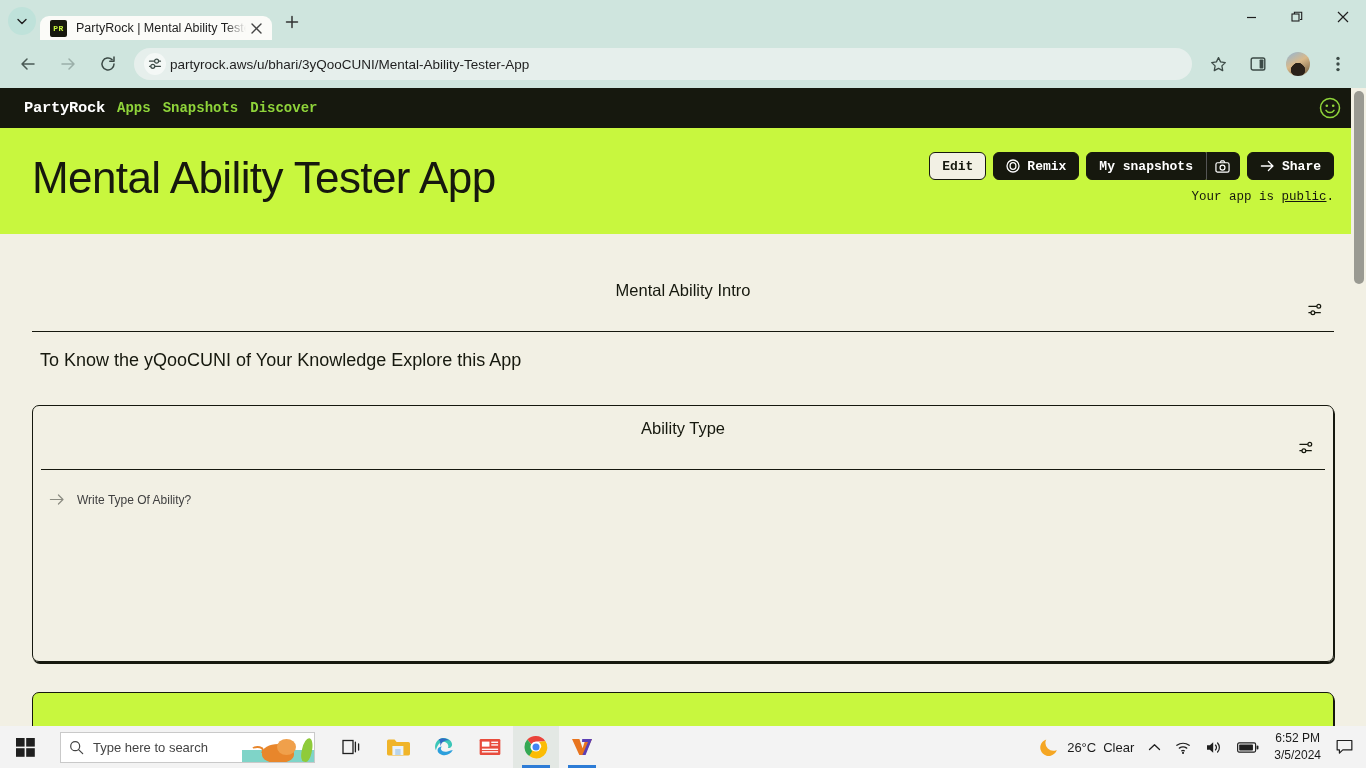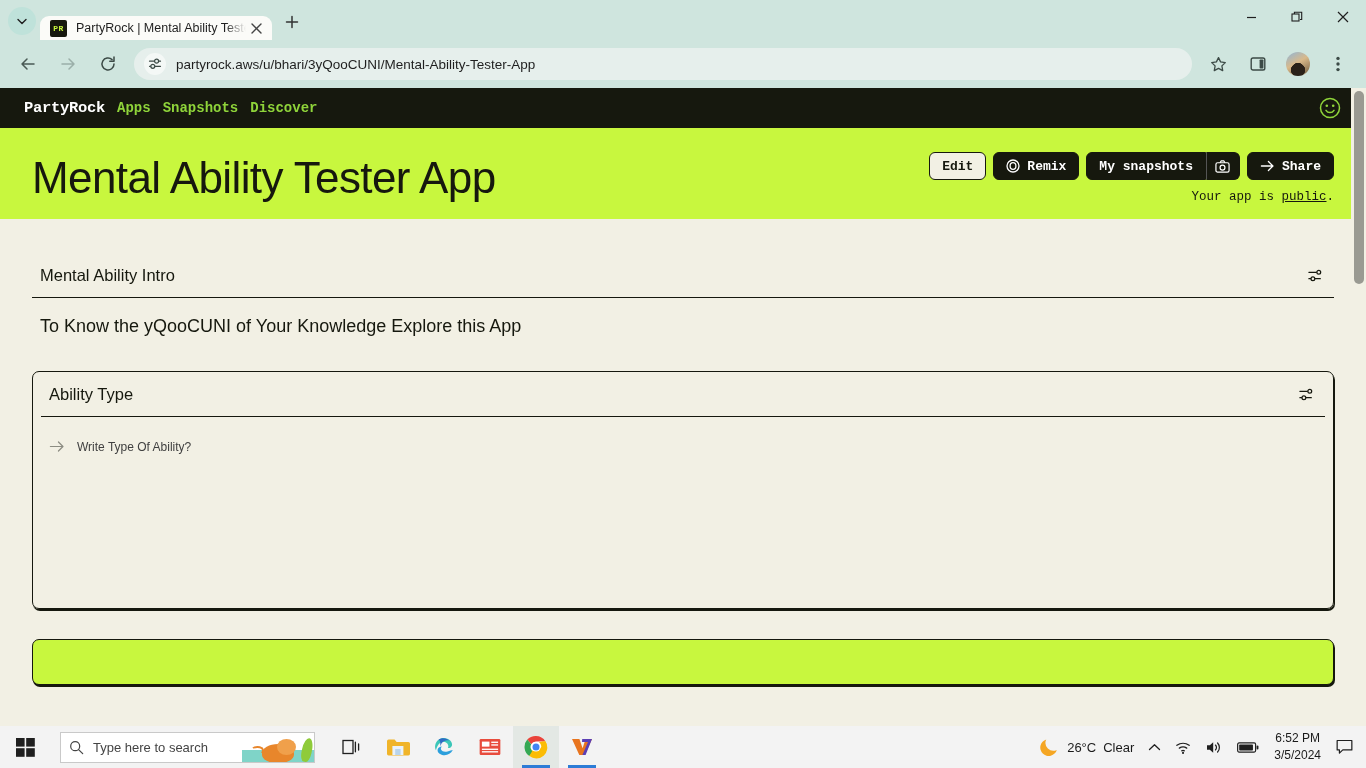--- a/index.html
+++ b/index.html
@@ -42,58 +42,58 @@
   .wc { width:46px; height:34px; display:flex; align-items:center; justify-content:center; cursor:pointer; }
 
   
   .toolbar { height:48px; background:#CFE5DE; display:flex; align-items:center; padding:0 8px; }
   .tb-btn { width:32px; height:32px; border-radius:50%; display:flex; align-items:center; justify-content:center; cursor:pointer; margin:0 4px; flex:0 0 auto; }
   .omnibox {
     flex:1; height:32px; background:#E6EFEC; border-radius:16px;
     display:flex; align-items:center; padding:0 10px; margin:0 6px; cursor:text;
   }
   .site-ico { width:22px; height:22px; border-radius:50%; background:#F4F8F6; display:flex; align-items:center; justify-content:center; flex:0 0 auto; }
-  .url { margin-left:10px; font-size:13.5px; color:#1F1F1F; white-space:nowrap; }
+  .url { margin-left:4px; font-size:13.5px; color:#1F1F1F; white-space:nowrap; }
   .avatar {
     width:24px; height:24px; border-radius:50%; flex:0 0 auto;
     background:radial-gradient(circle at 50% 75%, #2a2118 0 32%, transparent 33%),
                linear-gradient(150deg,#8fb6d8 0%,#d9b98a 45%,#6e5a3e 100%);
   }
 
   
   .viewport { height:638px; background:#F2F0E4; position:relative; overflow:hidden; }
 
   
   .prnav { height:40px; background:#16180E; display:flex; align-items:center; padding:0 24px; }
   .pr-logo { font-family:"Liberation Mono", monospace; font-weight:bold; font-size:15.5px; color:#fff; letter-spacing:-.3px; cursor:pointer; }
   .pr-link { font-family:"Liberation Mono", monospace; font-size:14px; color:#8FD43A; margin-left:12px; font-weight:bold; cursor:pointer; }
   .smiley { margin-left:auto; width:24px; height:24px; cursor:pointer; }
 
   
-  .apphead { background:#C8F73E; height:91px; position:relative; padding:26px 32px 0; }
+  .apphead { background:#C8F73E; height:106px; position:relative; padding:26px 32px 0; }
   .apptitle { font-size:44px; font-weight:400; color:#16180E; letter-spacing:-.6px; line-height:1.1; }
   .btnrow { position:absolute; right:32px; top:24px; display:flex; align-items:center; gap:7px; }
   .btn {
     height:28px; border-radius:6px; display:flex; align-items:center; gap:7px;
     padding:0 12px; font-family:"Liberation Mono", monospace; font-size:13px;
     font-weight:bold; cursor:pointer; white-space:nowrap;
   }
   .btn.dark { background:#16180E; color:#fff; border:1.5px solid #16180E; }
   .btn.light { background:#F2F0E4; color:#16180E; border:1.5px solid #16180E; }
   .snapgroup { display:flex; }
   .snapgroup .btn.dark { border-radius:6px 0 0 6px; }
   .camera { height:28px; width:34px; background:#16180E; border:1.5px solid #16180E; border-left:1.5px solid #555; border-radius:0 6px 6px 0; display:flex; align-items:center; justify-content:center; cursor:pointer; }
   .pubnote { position:absolute; right:32px; top:62px; font-family:"Liberation Mono", monospace; font-size:12.5px; color:#16180E; }
   .pubnote u { cursor:pointer; }
 
   
   .content { padding:0 32px; }
   .widget { margin-top:34px; }
   .widget.boxed { border:1.5px solid #16180E; border-radius:7px; padding:0 8px; box-shadow:1px 2px 0 #16180E; }
-  .w-head { display:flex; align-items:center; border-bottom:1.5px solid #16180E; padding:13px 8px 12px; }
+  .w-head { display:flex; align-items:center; border-bottom:1.5px solid #16180E; padding:13px 8px 12px;flex-direction:column; }
   .w-title { font-size:16.5px; color:#16180E; }
   .w-gear { margin-left:auto; cursor:pointer; display:flex; }
   .w-body { padding:18px 8px 0; }
   .w-text { font-size:18px; color:#16180E; }
   .placeholder-row { display:flex; align-items:center; gap:11px; padding:4px 0; cursor:text; }
   .ph-text { font-size:12px; color:#404040; }
   .w-fill { height:150px; }
   .widget.lime { background:#C8F73E; border:1.5px solid #16180E; border-radius:7px; margin-top:30px; height:46px; box-shadow:1px 2px 0 #16180E; }
 
   

